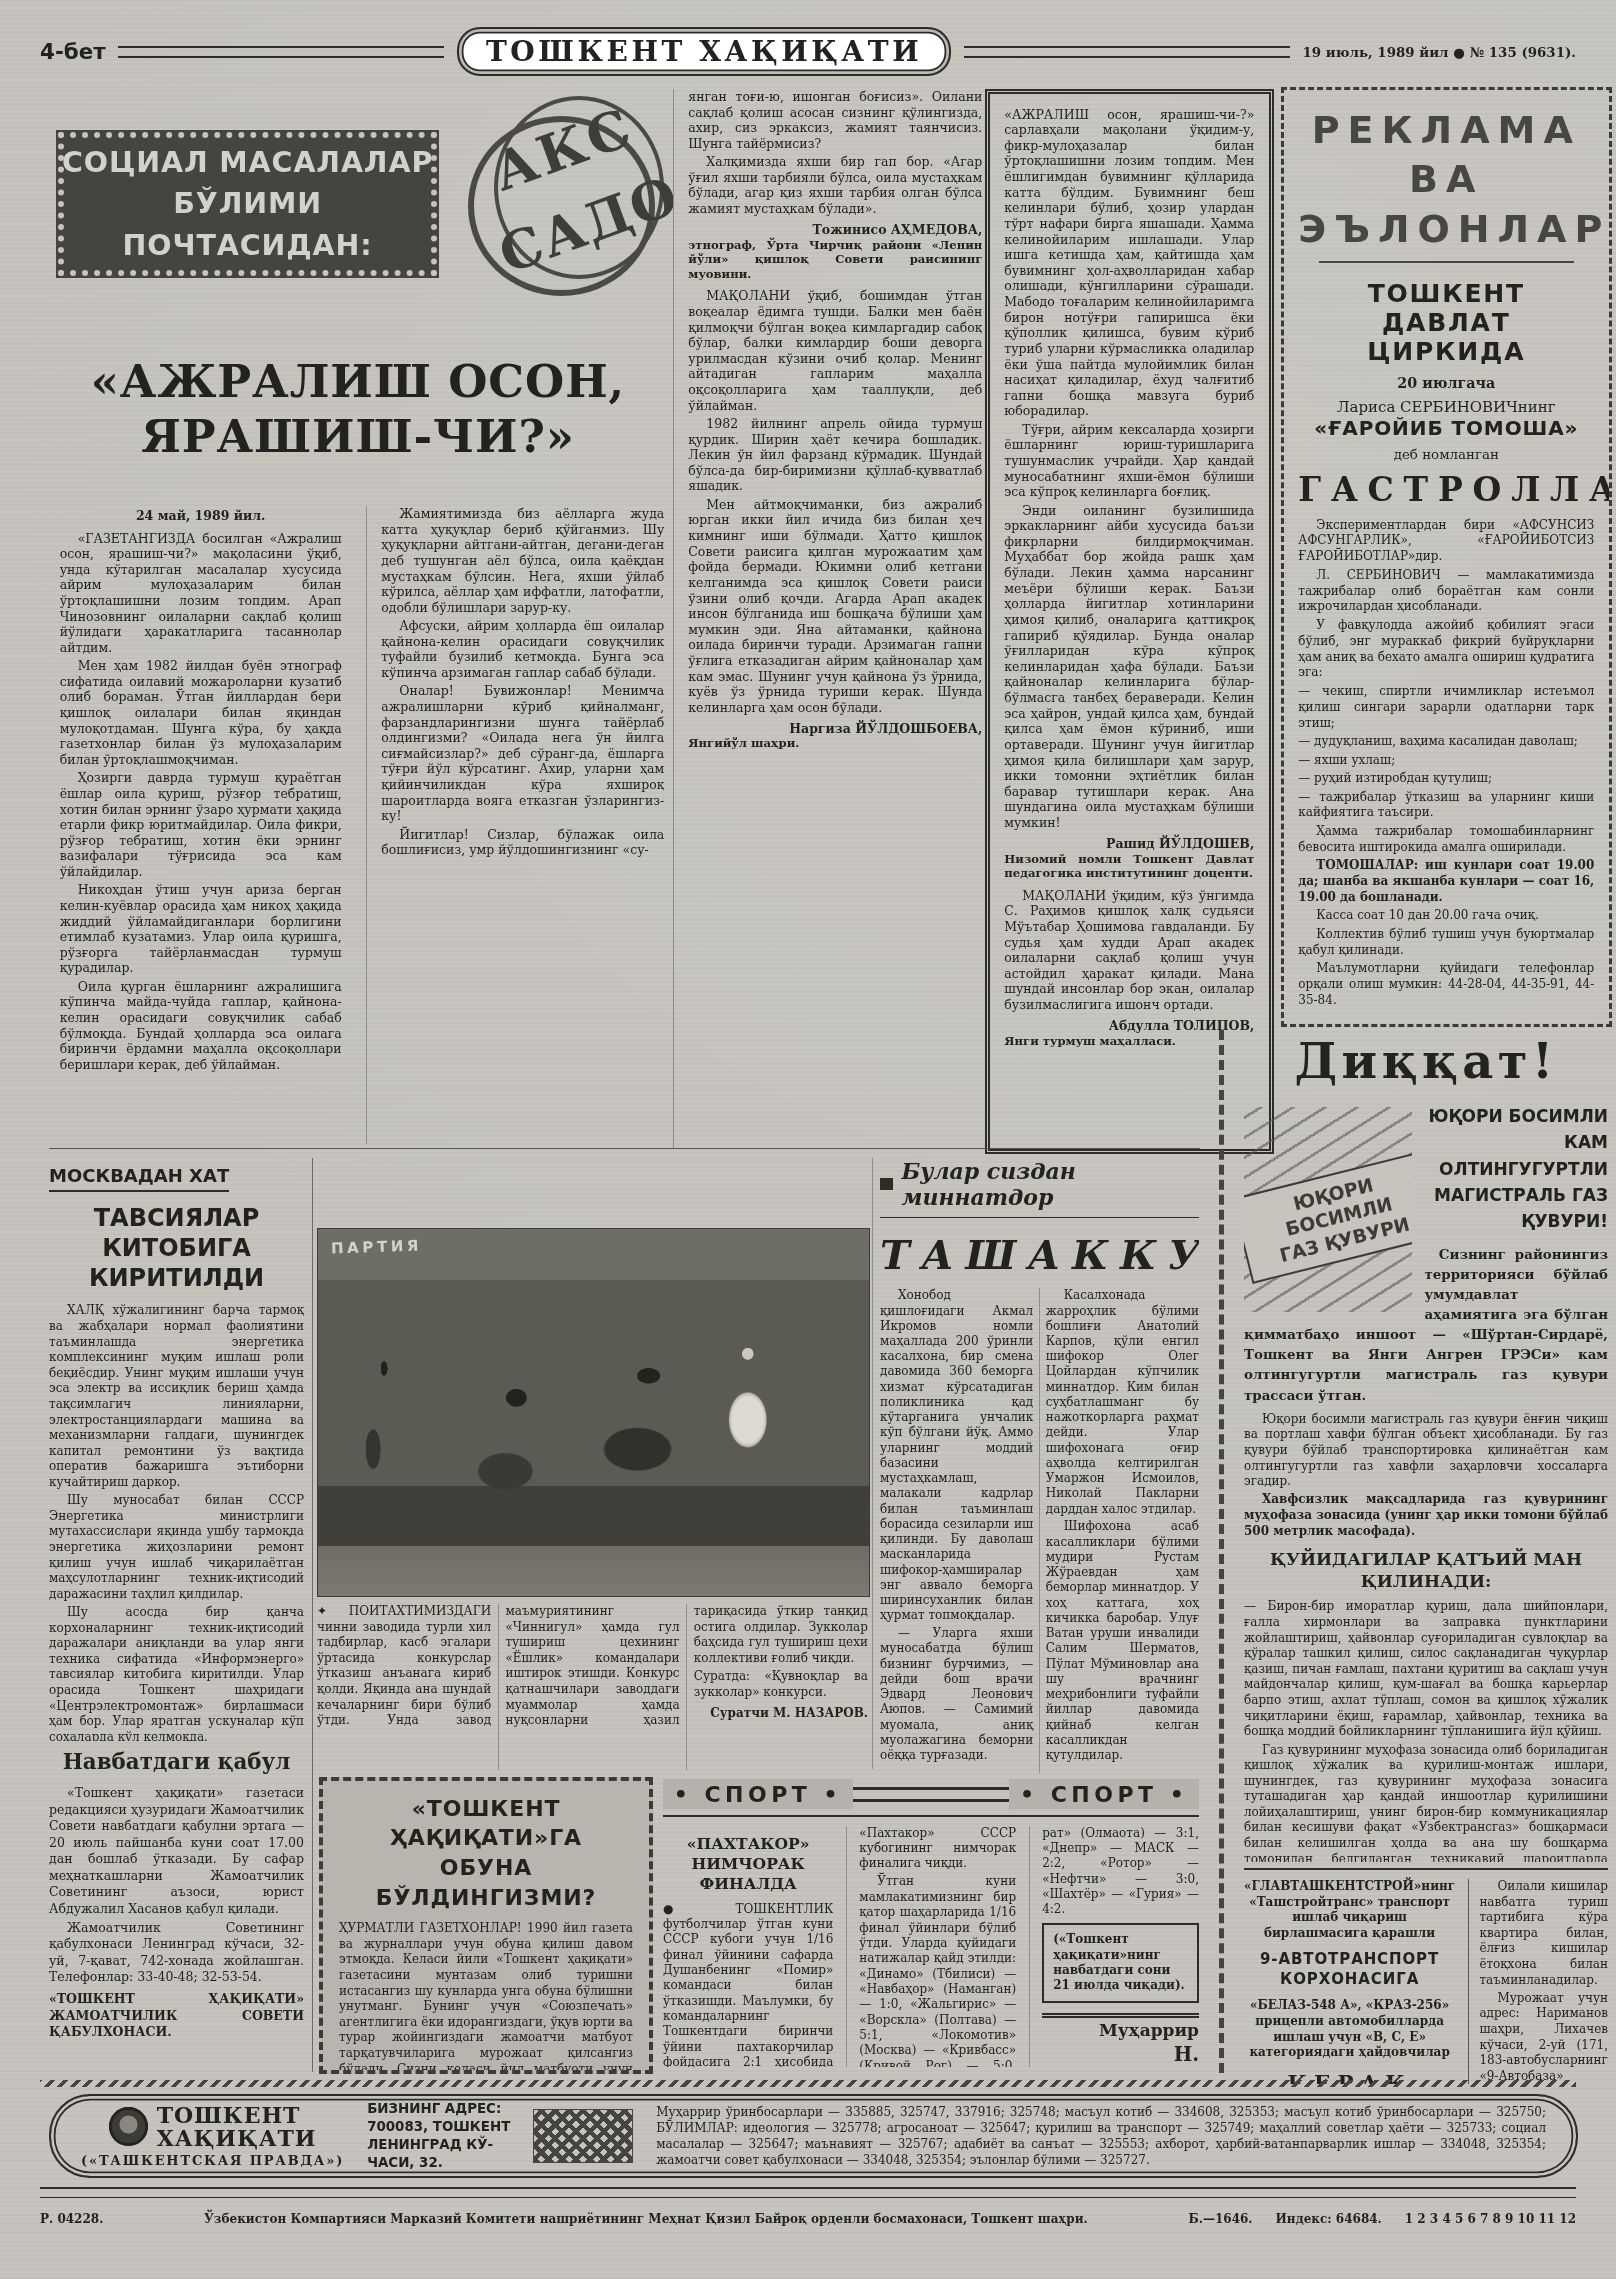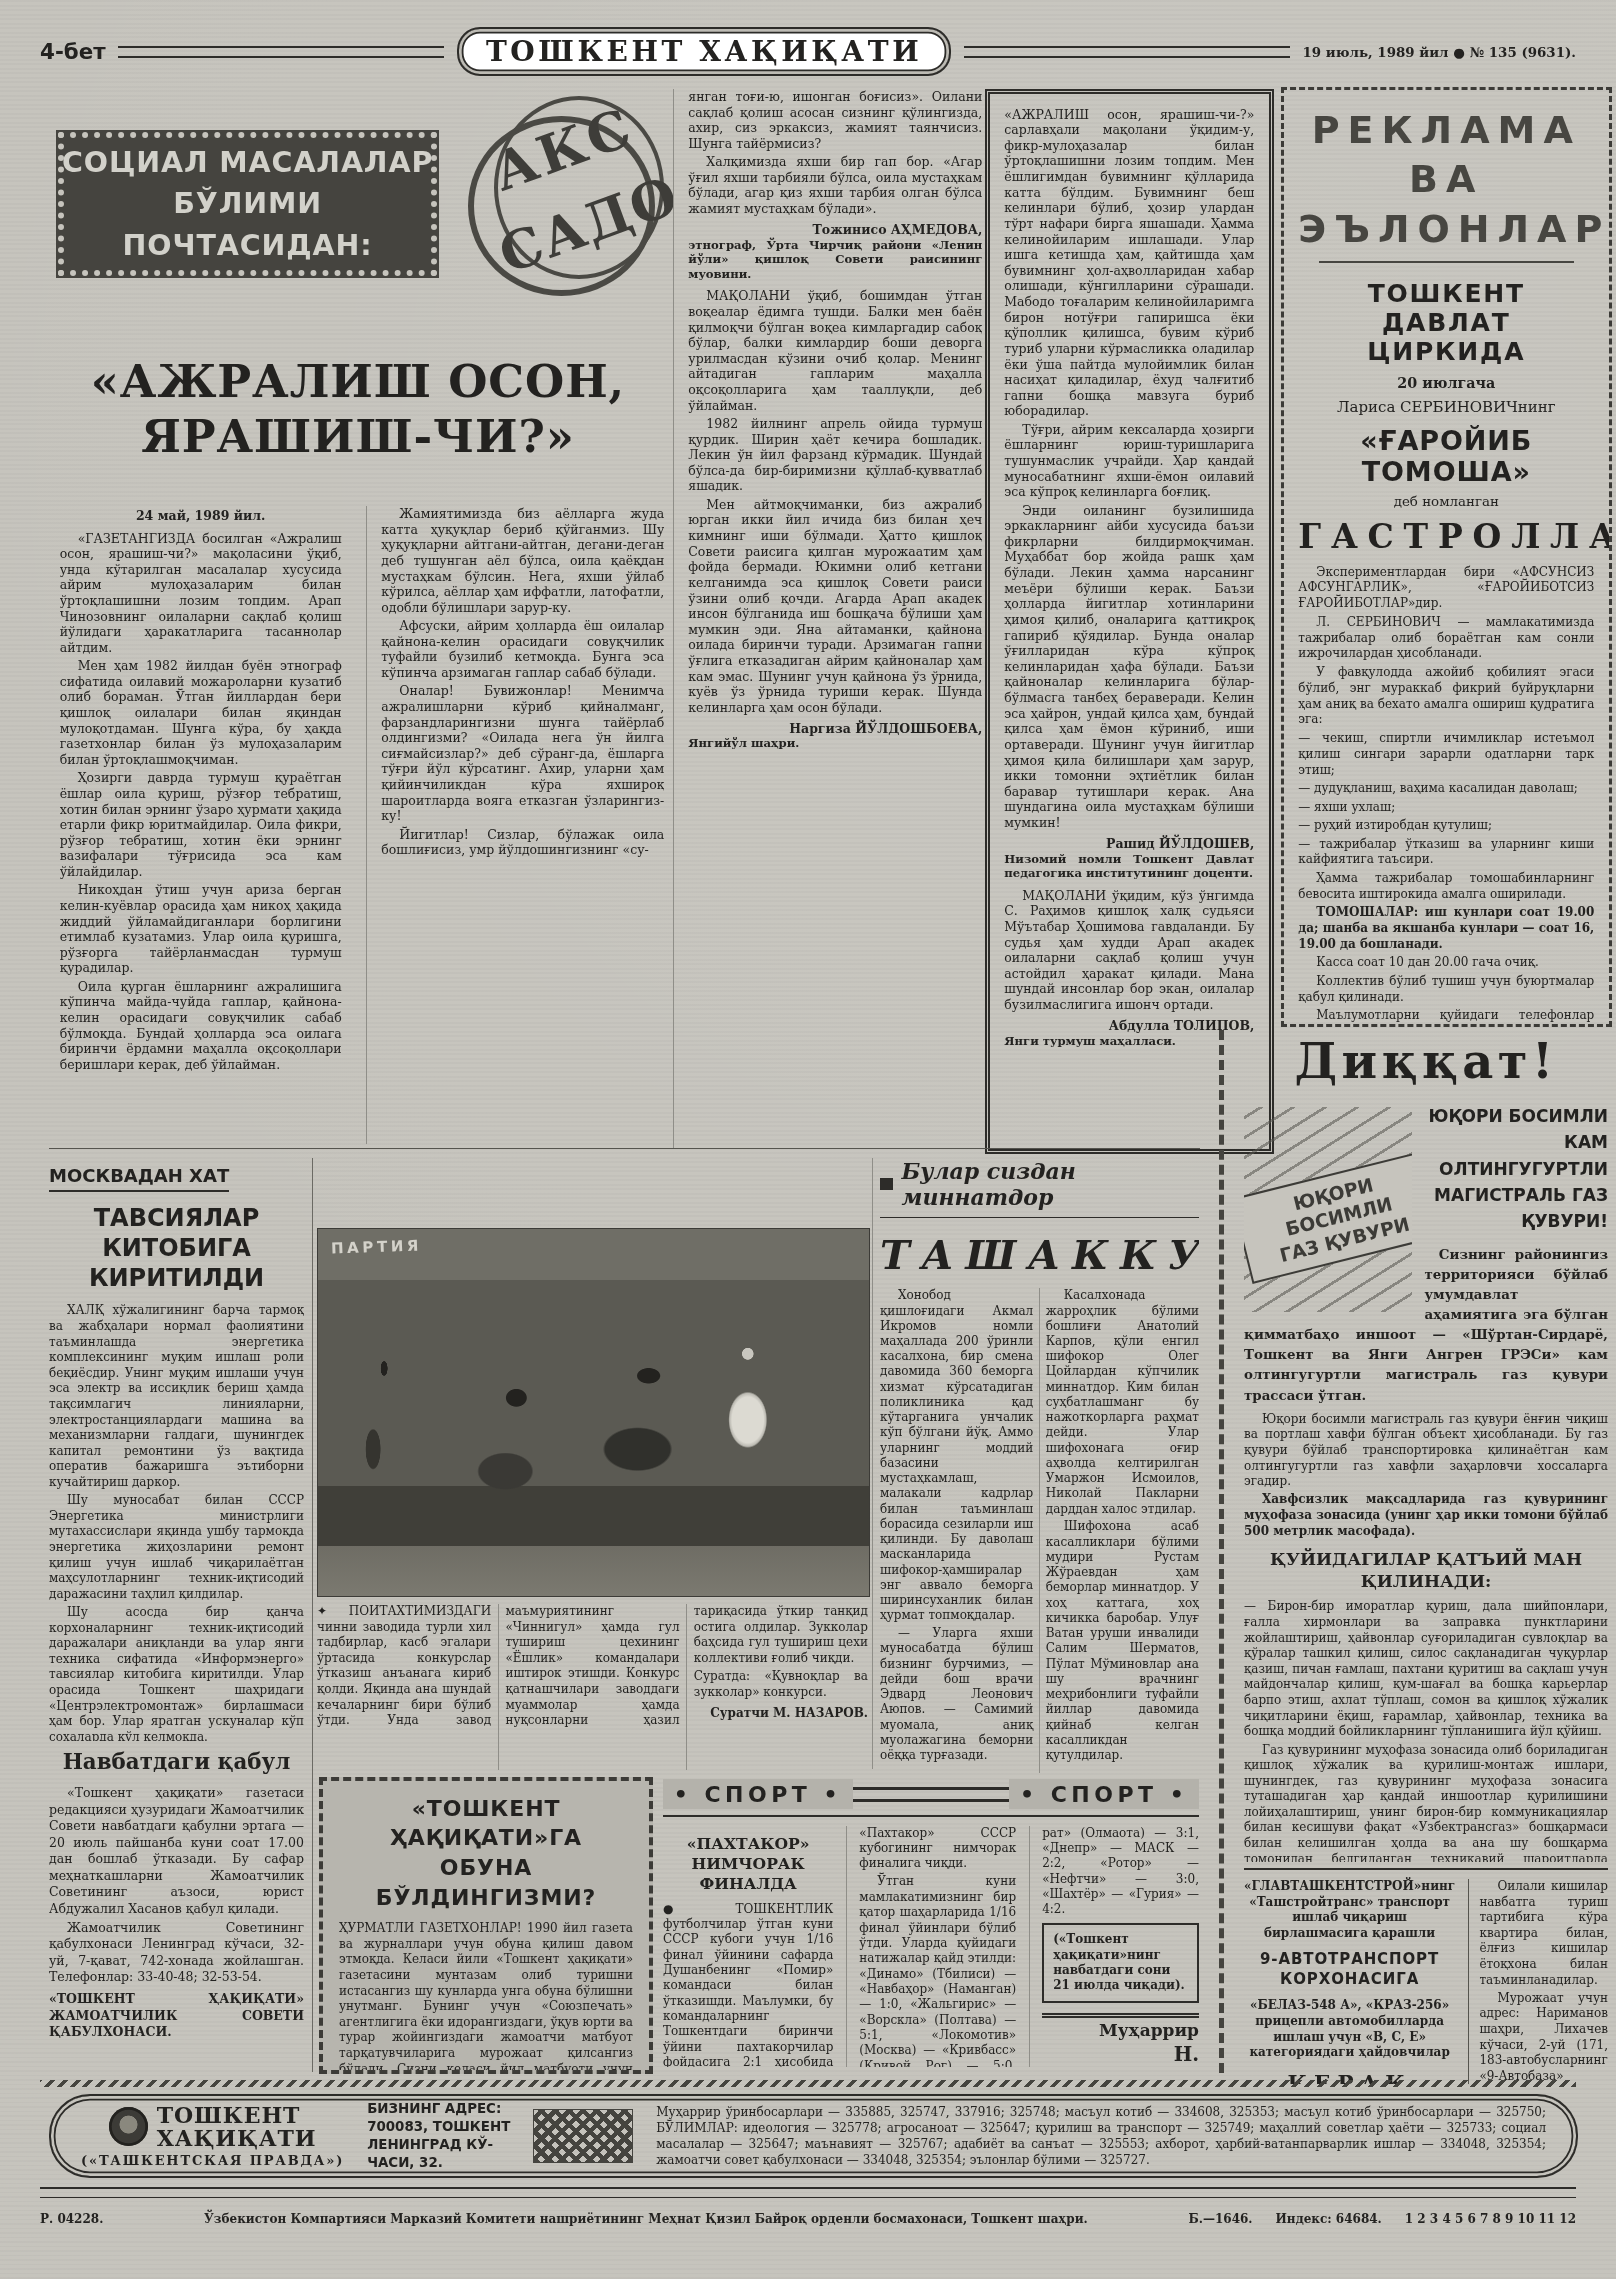--- a/index.html
+++ b/index.html
@@ -53,21 +53,21 @@
   #colD{left:936px;top:0;width:250px;height:1030px;border:5.3px double #2d2c29;padding:12.5px 14.3px;}
 
   
   #reklama{position:absolute;left:1281px;top:87px;width:296px;height:902px;border:3.6px dashed #3c3b37;
            padding:16px 14.3px;text-align:center;overflow:hidden;}
   .rk-title{font-family:"DejaVu Sans","Liberation Sans",sans-serif;font-weight:bold;font-size:38px;letter-spacing:8px;line-height:1.3;color:#474641;}
   .rk-underline{width:86%;margin:7.1px auto 16px;border-top:2.7px solid #474641;}
   .rk-venue{font-family:"DejaVu Sans","Liberation Sans",sans-serif;font-weight:bold;font-size:25px;letter-spacing:1.8px;}
   .rk-date{font-weight:bold;font-size:14.3px;margin-top:9px;}
   .rk-artist{font-size:15px;margin-top:7.1px;}
-  .rk-show{font-family:"DejaVu Sans","Liberation Sans",sans-serif;font-weight:bold;font-size:27px;margin-top:9px;letter-spacing:0.9px;}
+  .rk-show{font-family:"DejaVu Sans","Liberation Sans",sans-serif;font-weight:bold;font-size:20px;letter-spacing:0.9px;}
   .rk-named{font-size:13.4px;margin-top:7.1px;}
   .rk-tour{font-weight:bold;font-size:33px;letter-spacing:9.8px;margin:7.1px 0 9px;}
   #reklama .list p{font-size:12px;line-height:1.32;}
 
   #vdash{position:absolute;left:1219px;top:1030px;height:1043px;border-left:5.3px dashed #45443f;}
 
   
   #diqqat{position:absolute;left:1244px;top:1030px;width:364px;height:832px;overflow:hidden;font-size:12px;line-height:1.3;}
   .dq-title{text-align:center;font-weight:bold;font-size:48px;letter-spacing:4.5px;margin-bottom:10.7px;}
   .dq-graphic{float:left;width:168px;height:205px;margin:3.6px 12.5px 3.6px 0;position:relative;overflow:hidden;}
@@ -219,21 +219,21 @@
         <p class="byl">Тожинисо АҲМЕДОВА,</p>
         <p class="sub">этнограф, Ўрта Чирчиқ райони «Ленин йўли» қишлоқ Совети раисининг муовини.</p>
         <p class="b">МАҚОЛАНИ ўқиб, бошимдан ўтган воқеалар ёдимга тушди. Балки мен баён қилмоқчи бўлган воқеа кимларгадир сабоқ бўлар, балки кимлардир боши деворга урилмасдан кўзини очиб қолар. Менинг айтадиган гапларим маҳалла оқсоқолларига ҳам тааллуқли, деб ўйлайман.</p>
         <p class="b">1982 йилнинг апрель ойида турмуш қурдик. Ширин ҳаёт кечира бошладик. Лекин ўн йил фарзанд кўрмадик. Шундай бўлса-да бир-биримизни қўллаб-қувватлаб яшадик.</p>
         <p class="b">Мен айтмоқчиманки, биз ажралиб юрган икки йил ичида биз билан ҳеч кимнинг иши бўлмади. Ҳатто қишлоқ Совети раисига қилган мурожаатим ҳам фойда бермади. Юкимни олиб кетгани келганимда эса қишлоқ Совети раиси ўзини олиб қочди. Агарда Арап акадек инсон бўлганида иш бошқача бўлиши ҳам мумкин эди. Яна айтаманки, қайнона оилада биринчи туради. Арзимаган гапни ўғлига етказадиган айрим қайноналар ҳам кам эмас. Шунинг учун қайнона ўз ўрнида, куёв ўз ўрнида туриши керак. Шунда келинларга ҳам осон бўлади.</p>
         <p class="byl">Наргиза ЙЎЛДОШБОЕВА,</p>
         <p class="sub">Янгийўл шаҳри.</p>
       </div>
     <div id="colD" class="acol">
         <p class="lead">«АЖРАЛИШ осон, ярашиш-чи-?» сарлавҳали мақолани ўқидим-у, фикр-мулоҳазалар билан ўртоқлашишни лозим топдим. Мен ёшлигимдан бувимнинг қўлларида катта бўлдим. Бувимнинг беш келинлари бўлиб, ҳозир улардан тўрт нафари бирга яшашади. Ҳамма келинойиларим ишлашади. Улар ишга кетишда ҳам, қайтишда ҳам бувимнинг ҳол-аҳволларидан хабар олишади, кўнгилларини сўрашади. Мабодо тоғаларим келинойиларимга бирон нотўғри гапиришса ёки қўполлик қилишса, бувим кўриб туриб уларни кўрмасликка оладилар ёки ўша пайтда мулойимлик билан насиҳат қиладилар, ёхуд чалғитиб гапни бошқа мавзуга буриб юборадилар.</p>
-        <p class="b">Тўғри, айрим кексаларда ҳозирги ёшларнинг юриш-туришларига тушунмаслик учрайди. Ҳар қандай муносабатнинг яхши-ёмон оилавий эса кўпроқ келинларга боғлиқ.</p>
+        <p class="b">Тўғри, айрим кексаларда ҳозирги ёшларнинг юриш-туришларига тушунмаслик учрайди. Ҳар қандай муносабатнинг яхши-ёмон бўлиши эса кўпроқ келинларга боғлиқ.</p>
         <p class="b">Энди оиланинг бузилишида эркакларнинг айби хусусида баъзи фикрларни билдирмоқчиман. Муҳаббат бор жойда рашк ҳам бўлади. Лекин ҳамма нарсанинг меъёри бўлиши керак. Баъзи ҳолларда йигитлар хотинларини ҳимоя қилиб, оналарига қаттиқроқ гапириб қўядилар. Бунда оналар ўғилларидан кўра кўпроқ келинларидан ҳафа бўлади. Баъзи қайноналар келинларига бўлар-бўлмасга танбеҳ бераверади. Келин эса ҳайрон, ундай қилса ҳам, бундай қилса ҳам ёмон кўриниб, иши ортаверади. Шунинг учун йигитлар ҳимоя қила билишлари ҳам зарур, икки томонни эҳтиётлик билан баравар тутишлари керак. Ана шундагина оила мустаҳкам бўлиши мумкин!</p>
         <p class="byl">Рашид ЙЎЛДОШЕВ,</p>
         <p class="sub">Низомий номли Тошкент Давлат педагогика институтининг доценти.</p>
         <p class="b">МАҚОЛАНИ ўқидим, кўз ўнгимда С. Раҳимов қишлоқ халқ судьяси Мўътабар Ҳошимова гавдаланди. Бу судья ҳам худди Арап акадек оилаларни сақлаб қолиш учун астойдил ҳаракат қилади. Мана шундай инсонлар бор экан, оилалар бузилмаслигига ишонч ортади.</p>
         <p class="byl">Абдулла ТОЛИПОВ,</p>
         <p class="sub">Янги турмуш маҳалласи.</p>
       </div>
   </div>
 
   <div id="reklama">

